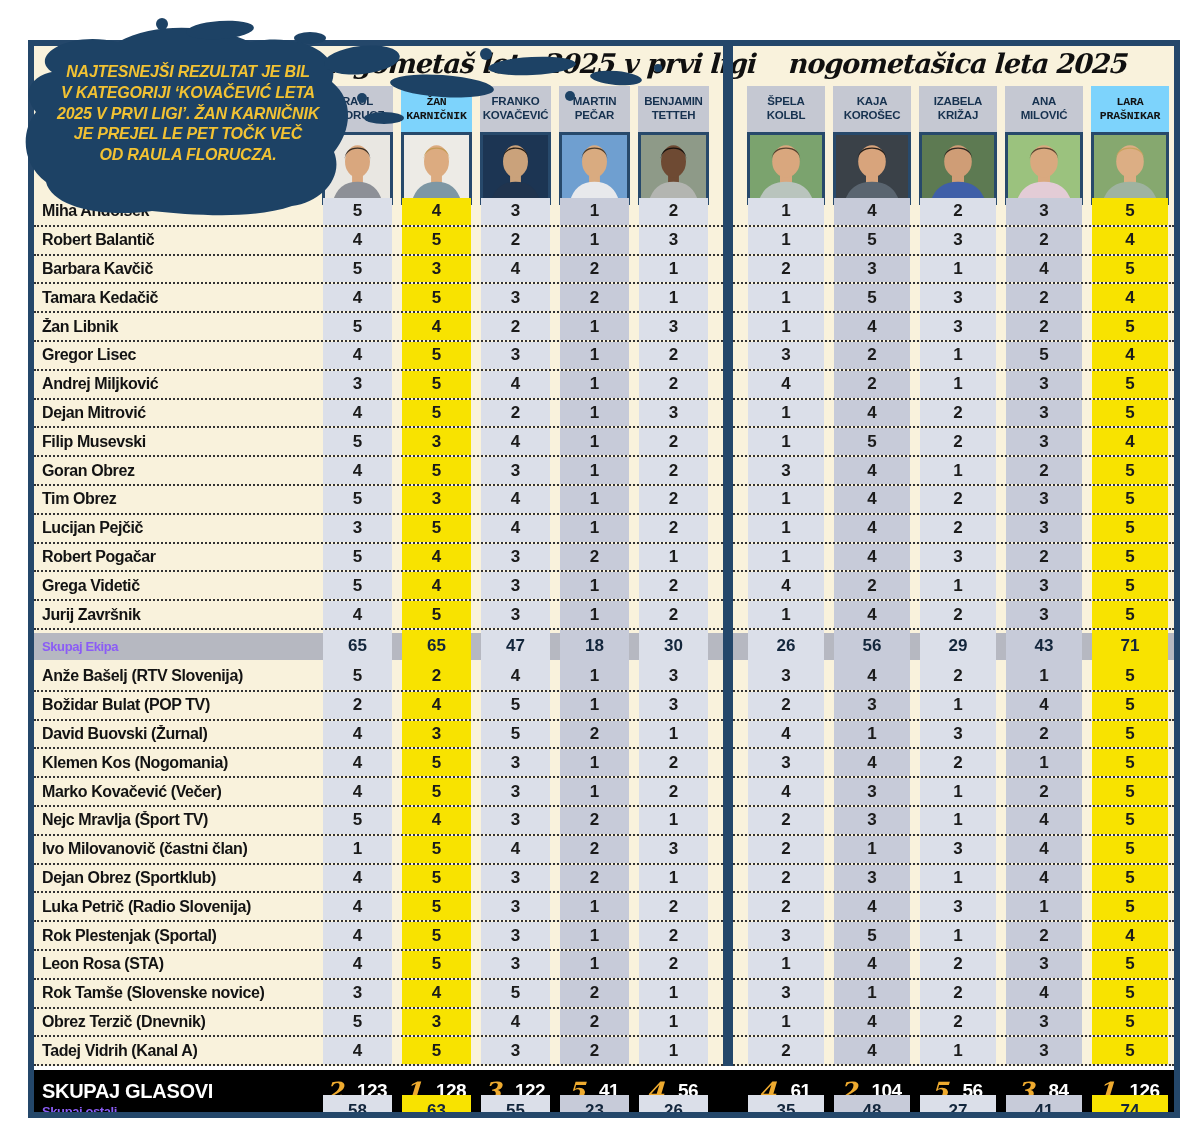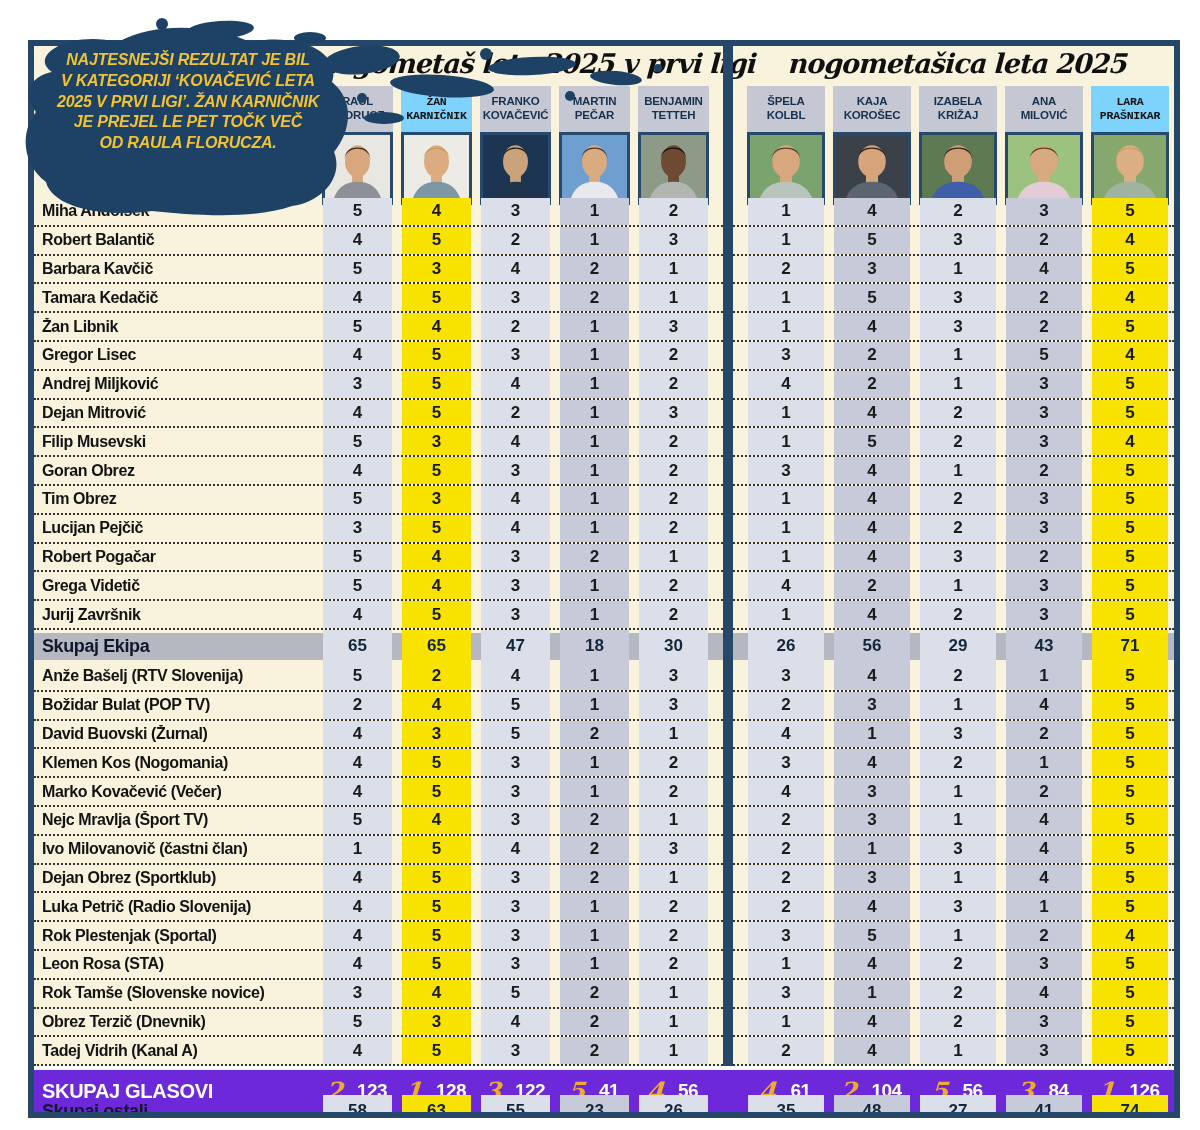--- a/index.html
+++ b/index.html
@@ -37,40 +37,40 @@
   .photo-cell svg{display:block;width:100%;height:100%;}
 
   .vname{font-weight:bold;font-size:16px;letter-spacing:-0.4px;color:#131313;padding-left:8px;
     white-space:nowrap;overflow:hidden;}
   .val{height:100%;box-sizing:border-box;background-clip:content-box;padding:0 5px;
     display:flex;align-items:center;justify-content:center;
     font-weight:bold;font-size:17px;color:#1b1b1b;}
   .band-l{background-color:#dbdfe9;}
   .band-d{background-color:#c7cbd9;}
   .band-y{background-color:#f8e300;}
-  .tlabel{font-weight:bold;font-size:18px;letter-spacing:-0.4px;color:#0f172a;padding-left:8px;}
+  .tlabel{font-weight:bold;font-size:13px;letter-spacing:-0.4px;color:#8b5cf6;padding-left:8px;}
   .total-row .val{font-size:17px;color:#13263c;}
 
   
   #divider{position:absolute;left:689px;top:0;width:10px;height:1024px;background:#24476a;}
 
   
   #footer{position:absolute;left:0;bottom:0;width:1140px;height:46px;box-sizing:border-box;
-    border-top:4px solid #ffffff;background:#6d28d9;display:grid;
+    border-top:4px solid #ffffff;background:#000000;display:grid;
     grid-template-columns:284px repeat(5,79px) 10px 10px 10px repeat(5,86px);align-items:center;}
   #footer .flabel{color:#ffffff;font-weight:bold;font-size:20px;letter-spacing:-0.3px;padding-left:8px;}
   .fcell{display:flex;align-items:center;justify-content:center;white-space:nowrap;}
   .frank{font-family:"DejaVu Serif",serif;font-style:italic;font-weight:bold;font-size:25px;
     color:#efab2f;transform:skewX(-6deg);margin-right:3px;line-height:1;}
   .ftotal{color:#ffffff;font-weight:bold;font-size:19px;letter-spacing:-0.5px;}
 
   
   #note{position:absolute;left:10px;top:14px;width:680px;height:210px;pointer-events:none;}
   #note svg{position:absolute;left:0;top:0;width:680px;height:210px;}
-  #note-text{position:absolute;left:38px;top:36px;width:280px;text-align:center;
+  #note-text{position:absolute;left:38px;top:48px;width:280px;text-align:center;
     font-weight:bold;font-style:italic;font-size:16px;line-height:1.3;color:#f2c233;
     letter-spacing:-0.2px;}
 </style>
 </head>
 <body>
 
 <div id="frame">
   <div id="content">
     <div id="title-bar">
       <div id="title-left" class="script-title">nogometaš leta 2025 v prvi ligi</div>

